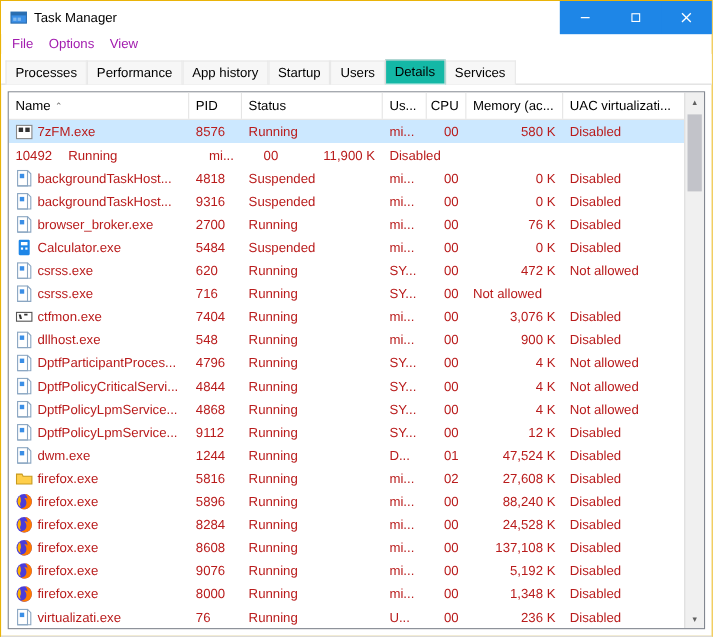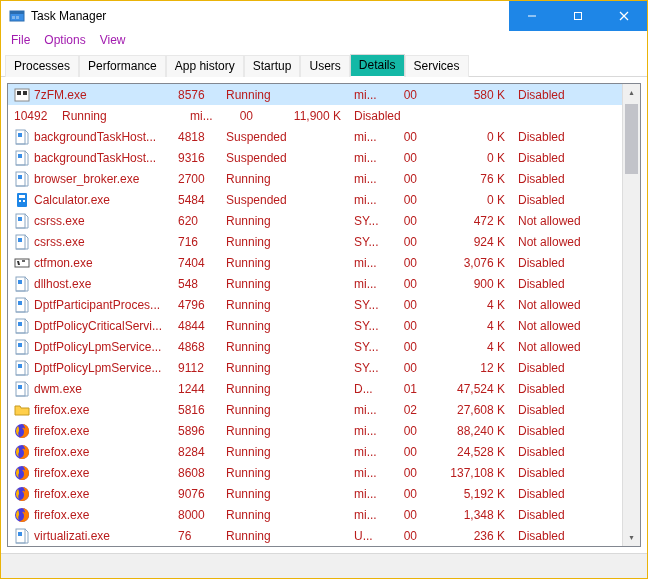--- a/index.html
+++ b/index.html
@@ -256,20 +256,32 @@
     <div class="tab">Startup</div>
     <div class="tab">Users</div>
     <div class="tab active">Details</div>
     <div class="tab">Services</div>
   </div>
 
   <div class="table-wrap">
     <div class="table-inner">
       <div style="display:flex; flex:1; overflow:hidden;">
         <div style="flex:1; display:flex; flex-direction:column; overflow:hidden;">
+          <div class="thead">
+            <div class="th c-name sort">
+              <span>Name</span>
+              <span class="sort-arrow">⌃</span>
+            </div>
+            <div class="th c-pid">PID</div>
+            <div class="th c-status">Status</div>
+            <div class="th c-user">Us...</div>
+            <div class="th c-cpu" style="justify-content:flex-end;">CPU</div>
+            <div class="th c-mem">Memory (ac...</div>
+            <div class="th c-uac" style="border-right:none;">UAC virtualizati...</div>
+          </div>
           <div class="tbody" id="tbody">
               <div class="tr selected">
                 <div class="td c-name">
                   <span class="proc-icon">
                     <svg viewBox="0 0 16 16">
                       <rect x="1" y="2" width="14" height="12" fill="#fff" stroke="#888"></rect>
                       <rect x="3" y="4" width="4" height="4" fill="#333"></rect>
                       <rect x="9" y="4" width="4" height="4" fill="#333"></rect>
                     </svg>
                   </span>
@@ -389,21 +401,20 @@
                       <polyline points="11,1 14,4 14,15 2,15" fill="none" stroke="#8aa6c2"></polyline>
                       <rect x="4" y="4" width="4" height="4" fill="#3a8ee6"></rect>
                     </svg>
                   </span>
                   <span>csrss.exe</span>
                 </div>
                 <div class="td c-pid">716</div>
                 <div class="td c-status">Running</div>
                 <div class="td c-user">SY...</div>
                 <div class="td c-cpu num">00</div>
-                <div class="td c-mem num">924 K</div>
                 <div class="td c-uac">Not allowed</div>
               </div>
               <div class="tr">
                 <div class="td c-name">
                   <span class="proc-icon">
                     <svg viewBox="0 0 16 16">
                       <rect x="1" y="4" width="14" height="8" fill="#fff" stroke="#555"></rect>
                       <path d="M3 6h2l1 4h-2z" fill="#333"></path>
                       <path d="M8 6l3 0" stroke="#333" stroke-width="1.5"></path>
                     </svg>

